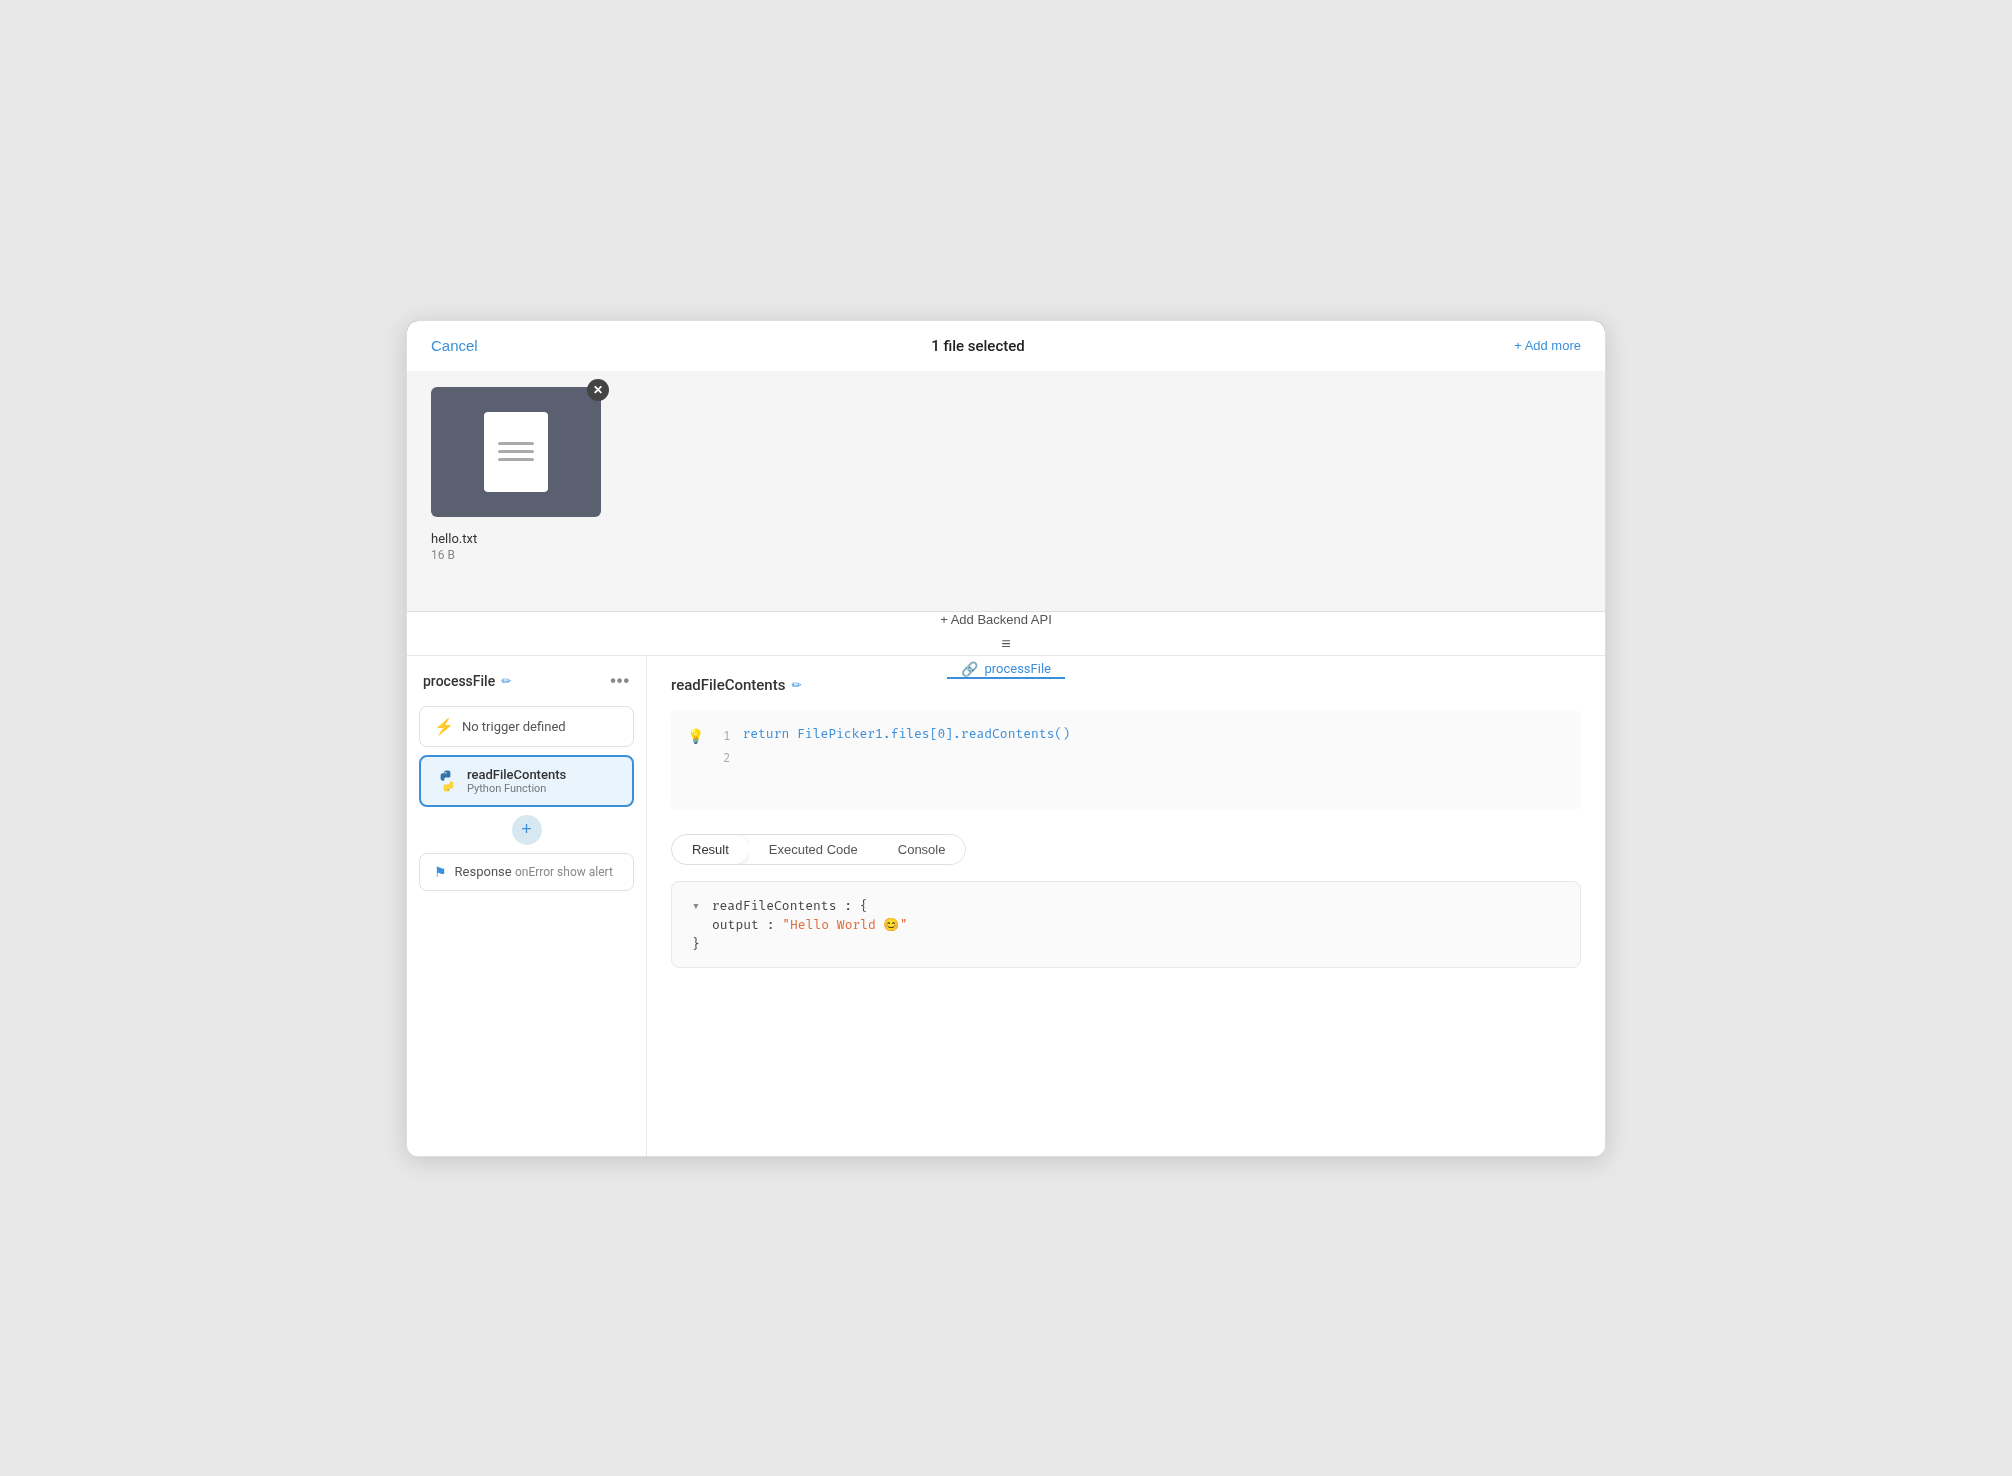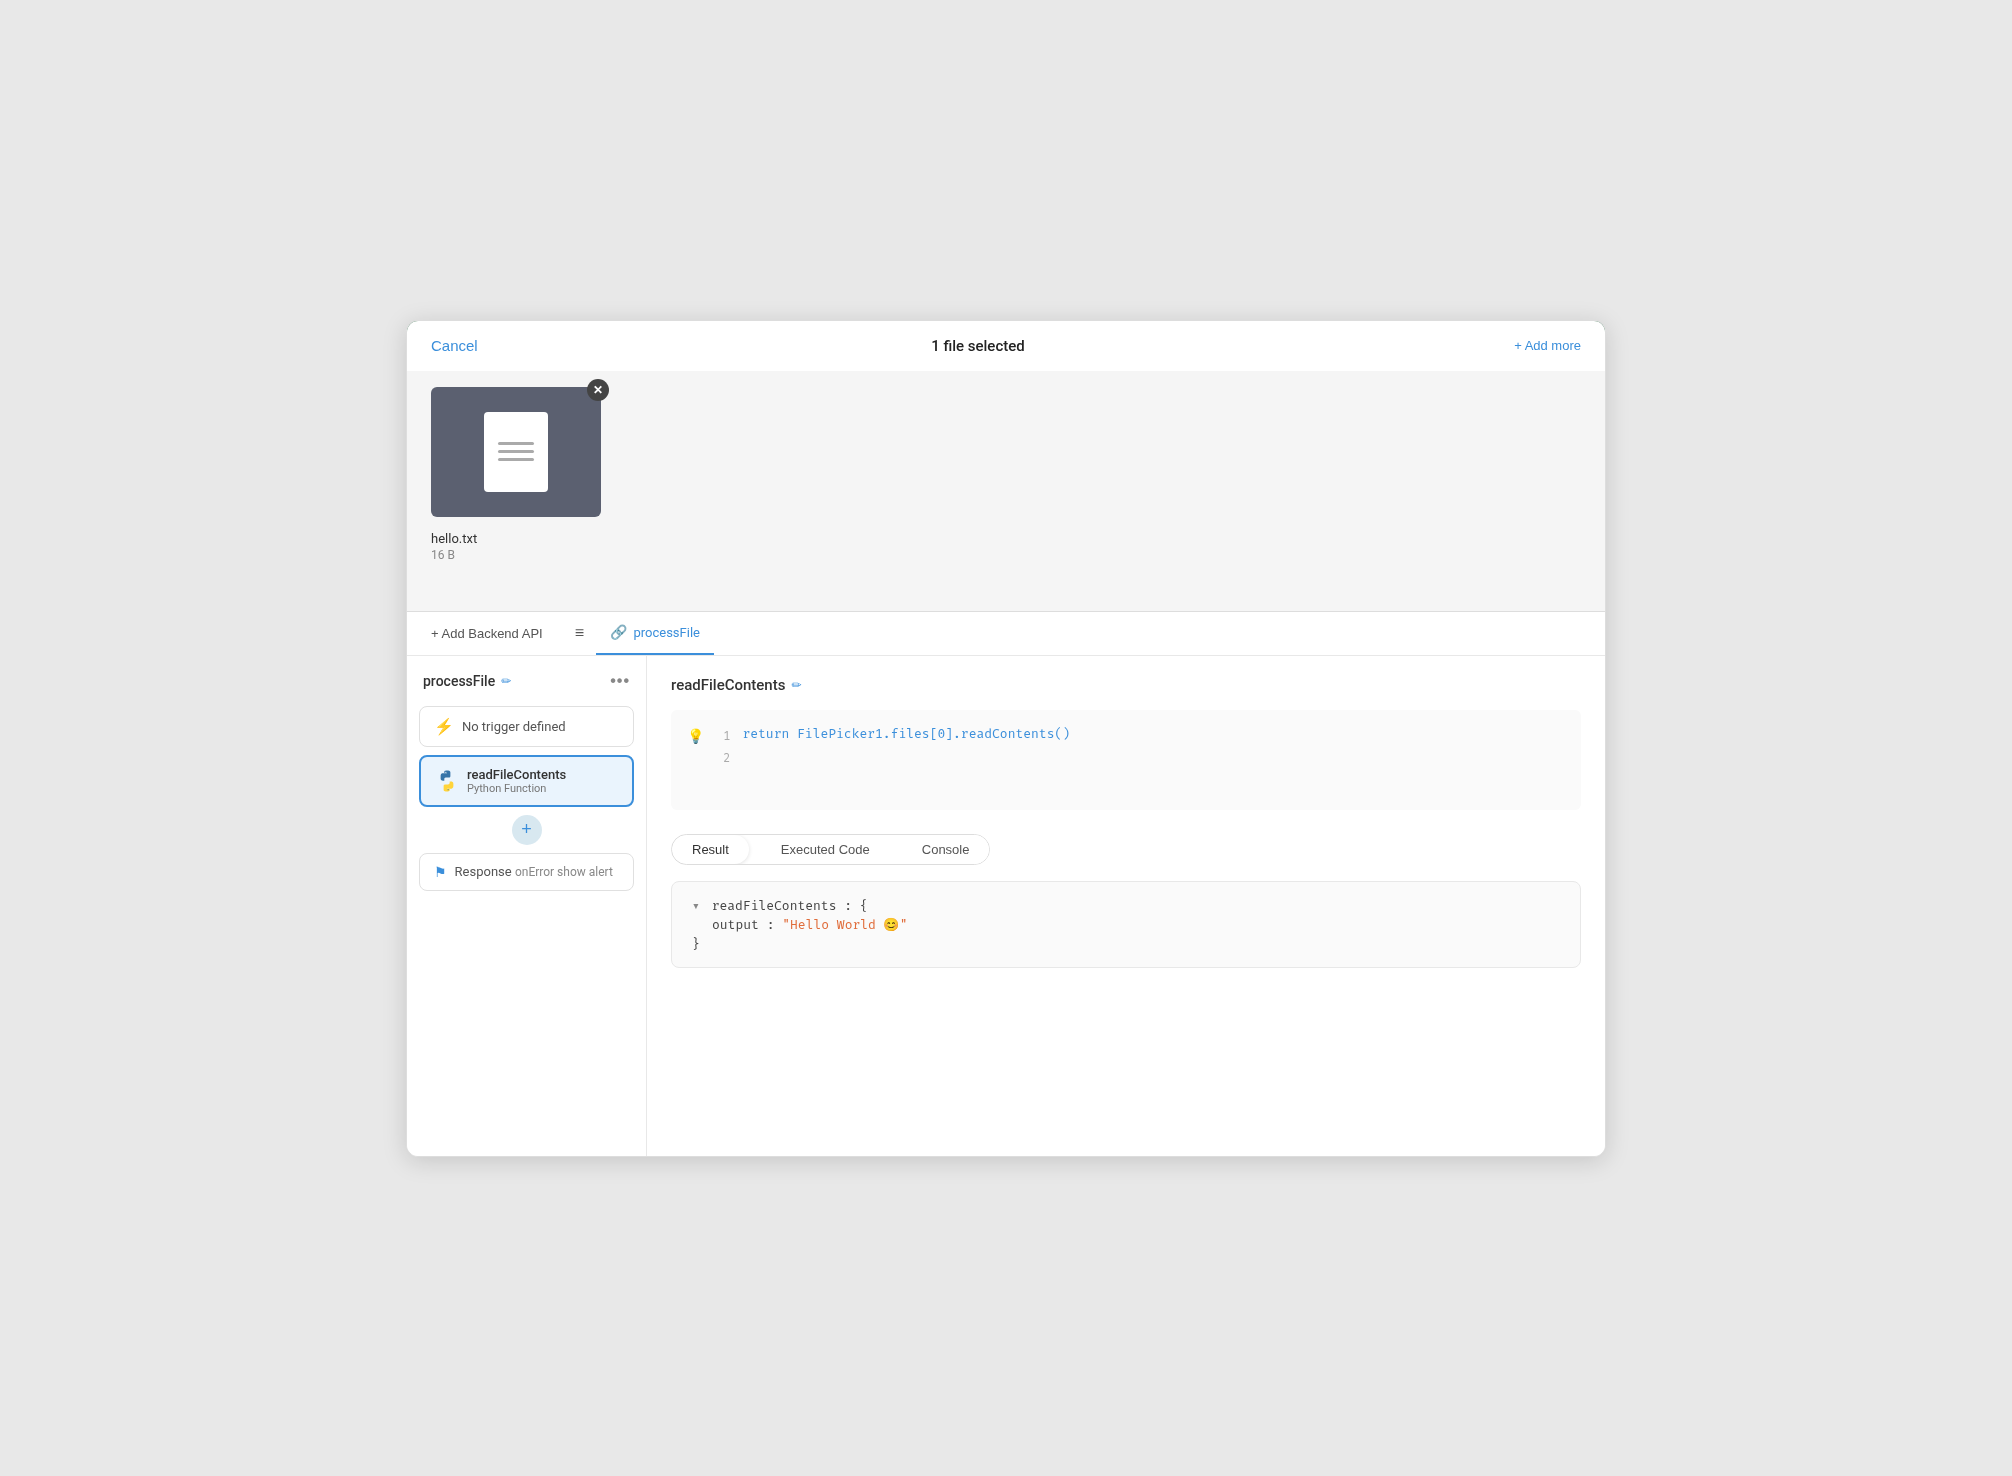--- a/index.html
+++ b/index.html
@@ -121,25 +121,26 @@
     
     .section-divider {
       height: 1px;
       background: #ddd;
     }
 
     
     .backend-nav {
       display: flex;
       align-items: center;
-      gap: 0;
+      gap: 8px;
       padding: 0 24px;
       background: #fff;
       border-bottom: 1px solid #e8e8e8;
       height: 44px;
+      flex-direction: column;
     }
     .add-backend-btn {
       display: flex;
       align-items: center;
       gap: 6px;
       color: #555;
       font-size: 13px;
       cursor: pointer;
       background: none;
       border: none;
@@ -345,21 +346,21 @@
       margin-top: 3px;
     }
     .code-text {
       color: #3b8fdb;
       font-size: 13px;
     }
 
     
     .result-tabs {
       display: flex;
-      gap: 12px;
+      gap: 0;
       border: 1px solid #ddd;
       border-radius: 20px;
       overflow: hidden;
       width: fit-content;
       margin-top: 8px;
     }
     .result-tab {
       padding: 7px 20px;
       font-size: 13px;
       cursor: pointer;

